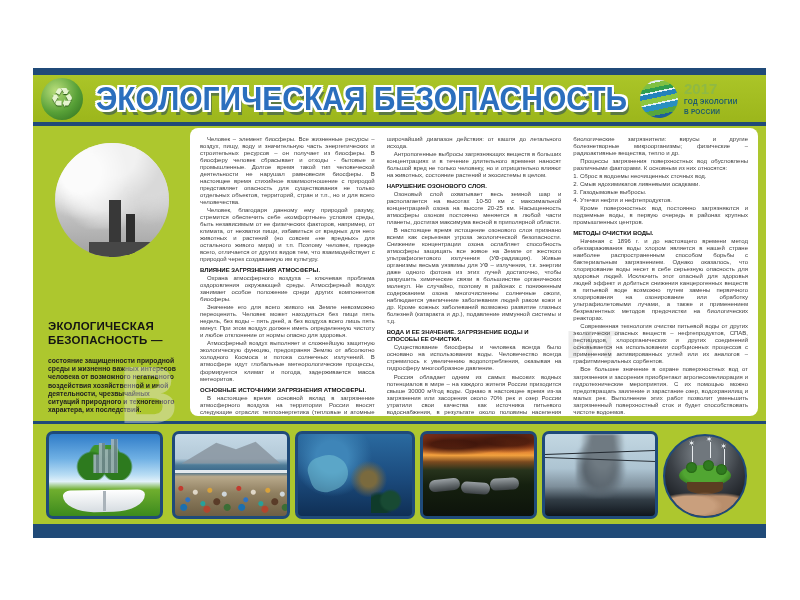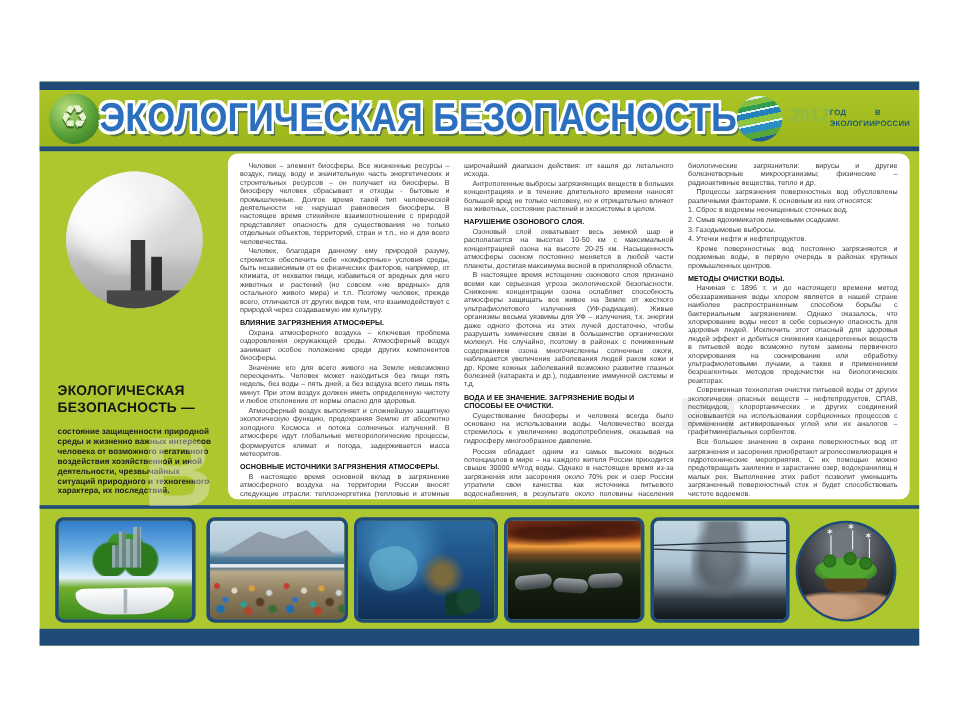--- a/index.html
+++ b/index.html
@@ -20,21 +20,21 @@
 
   .title{flex:1;text-align:center;font-size:30px;font-weight:800;color:#2b6fbe;letter-spacing:0;
          transform:scaleY(1.12);white-space:nowrap;
          text-shadow:-2px -2px 0 #fff,2px -2px 0 #fff,-2px 2px 0 #fff,2px 2px 0 #fff,
                      -2px 0 0 #fff,2px 0 0 #fff,0 -2px 0 #fff,0 2px 0 #fff,3px 4px 0 rgba(23,58,104,.5);}
 
   .yearbadge{flex:0 0 118px;display:flex;align-items:center;gap:6px;}
   .globe{width:38px;height:38px;border-radius:50%;transform:rotate(-10deg);flex:0 0 38px;
          background:linear-gradient(178deg,#e2f1f4 0 7%,#7fc043 7% 19%,#2f9e4f 19% 29%,#e2f1f4 29% 33%,
                     #2382bb 33% 45%,#8cc63f 45% 58%,#e2f1f4 58% 62%,#2a8fc0 62% 76%,#57a63c 76% 89%,#1e5f98 89% 100%);}
-  .ybtext{display:flex;}
+  .ybtext{display:flex;flex-direction:column;}
   .y2017{font-size:15px;font-weight:bold;color:#8fb944;line-height:1;}
   .ycap{font-size:6.5px;font-weight:bold;color:#1d5a6e;line-height:1.25;letter-spacing:.2px;margin-top:2px;}
 
   .sidebar{position:absolute;left:0;top:58px;width:155px;height:223px;box-sizing:border-box;padding:17px 12px 0 15px;}
   .chimney{position:relative;width:114px;height:114px;border-radius:50%;overflow:hidden;margin:0 auto;
            background:linear-gradient(180deg,#ececec 0%,#d2d2d2 45%,#a0a0a0 100%);filter:grayscale(1);}
   .smoke{position:absolute;left:-12%;top:-10%;width:125%;height:85%;filter:blur(1px);
          background:radial-gradient(circle at 28% 42%,#fbfbfb 0 17%,transparent 40%),
                     radial-gradient(circle at 52% 24%,#f1f1f1 0 20%,transparent 45%),
                     radial-gradient(circle at 76% 46%,#d9d9d9 0 16%,transparent 40%),

